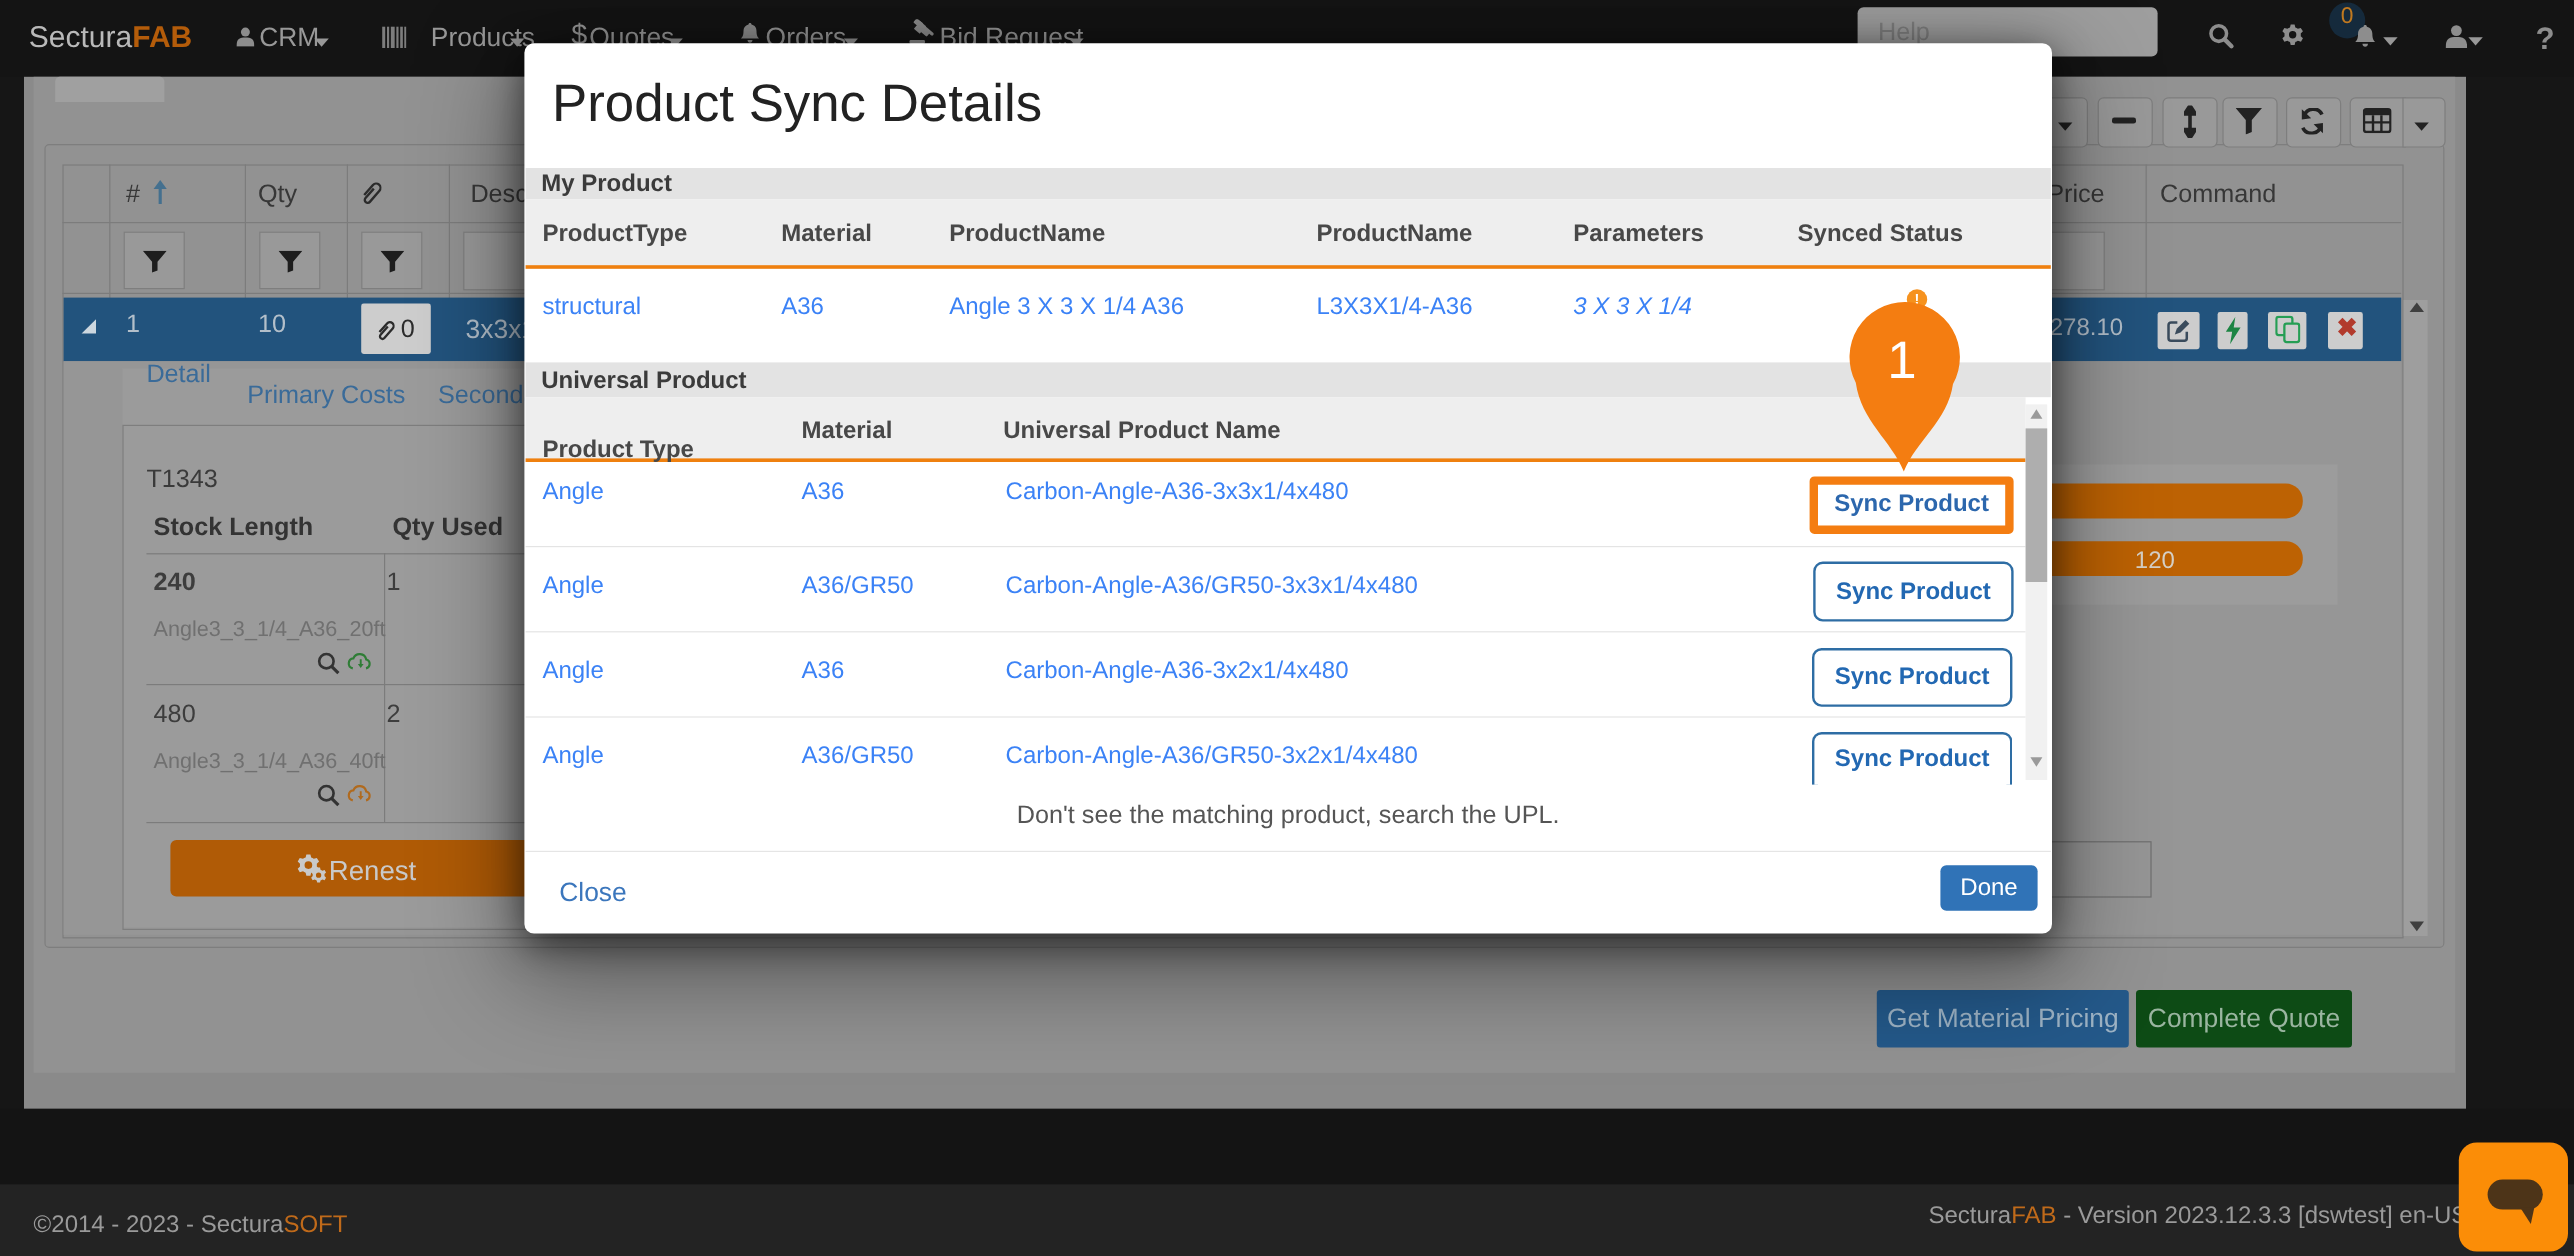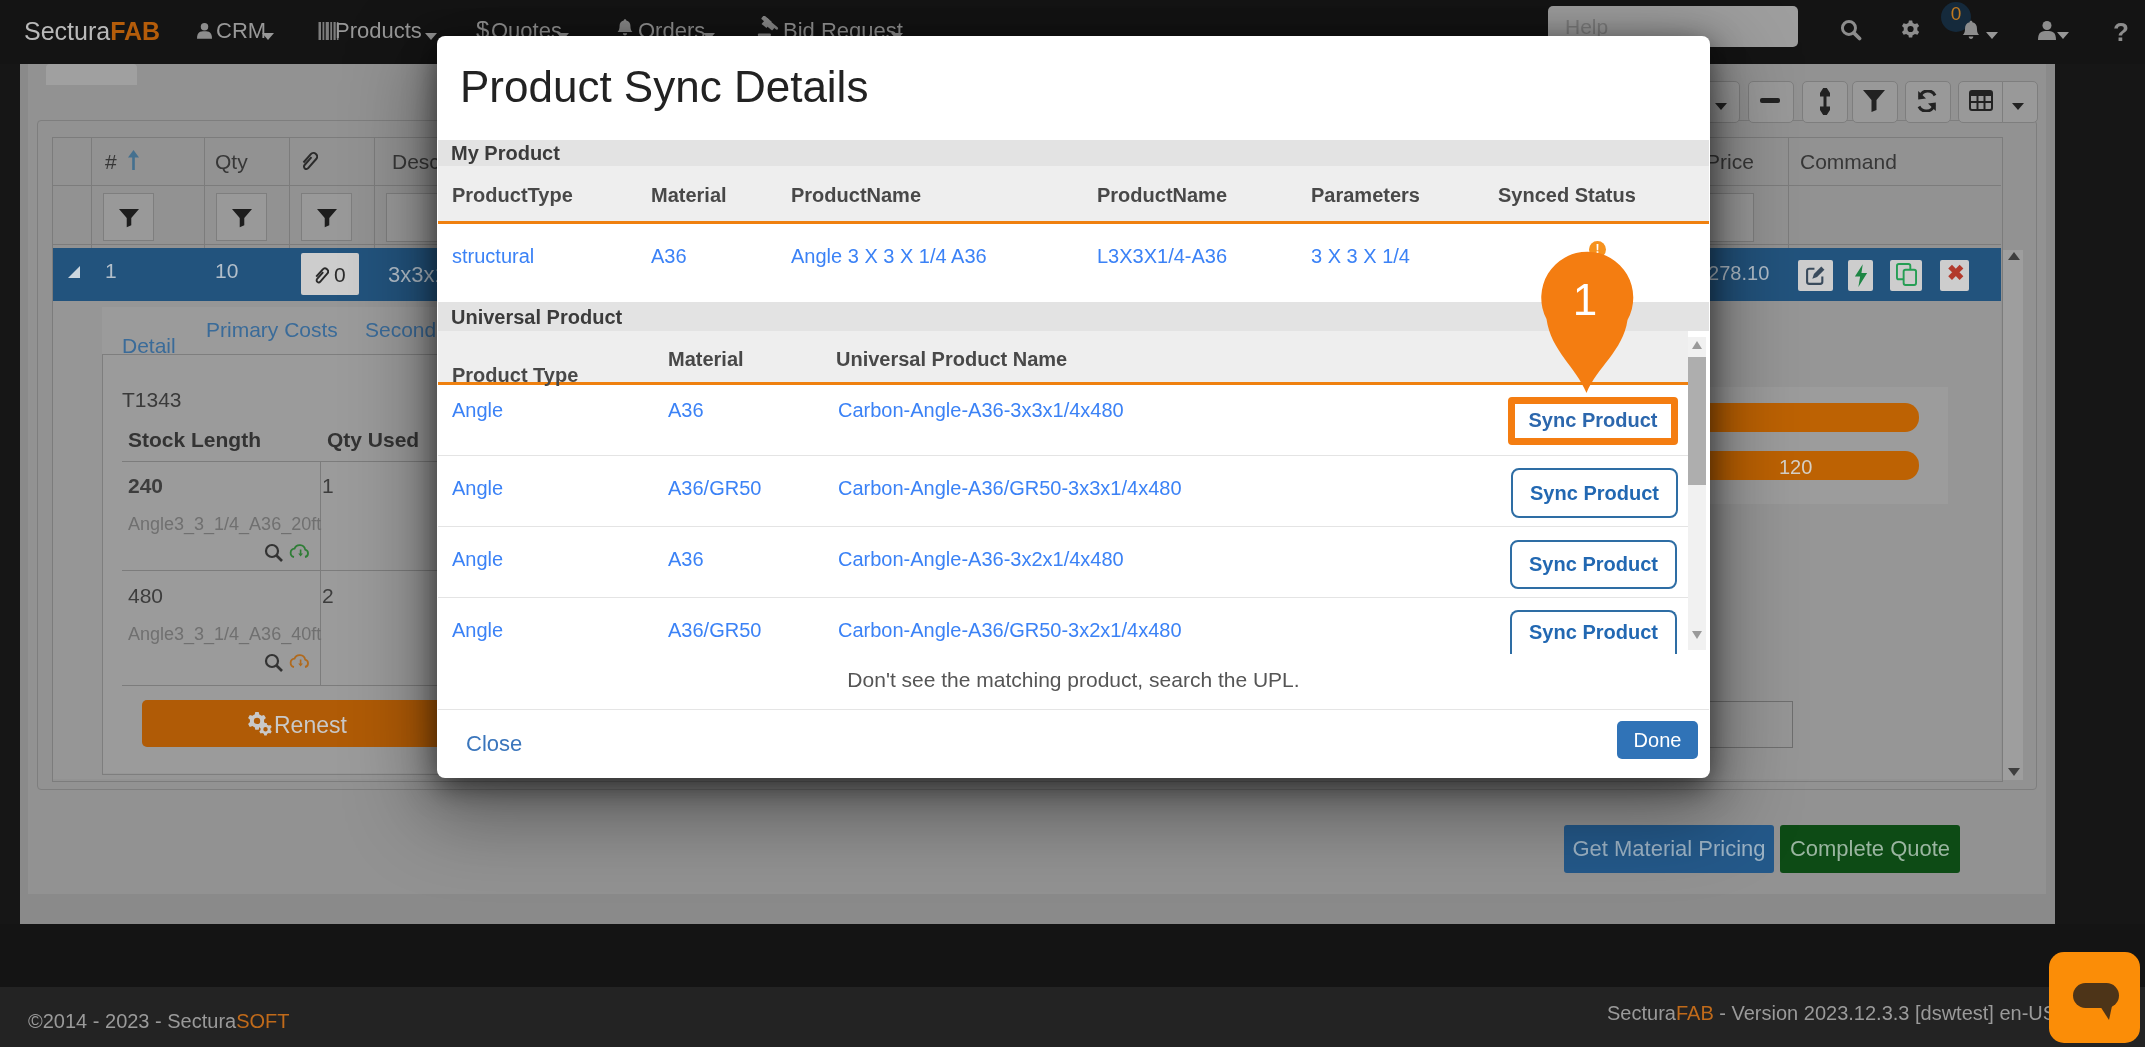--- a/index.html
+++ b/index.html
@@ -38,21 +38,21 @@
       <g fill="#7d7d7d">
         <rect x="0" y="0" width="2.5" height="18"></rect>
         <rect x="4" y="0" width="1.8" height="18"></rect>
         <rect x="7.2" y="0" width="3.2" height="18"></rect>
         <rect x="11.8" y="0" width="1.8" height="18"></rect>
         <rect x="15" y="0" width="2.2" height="18"></rect>
         <rect x="18.4" y="0" width="1.6" height="18"></rect>
       </g>
     </svg>
 </div>
-<div class="abs navitem" style="left:335px;top:18px;">Products</div>
+<div class="abs navitem" style="left:359px;top:18px;">Products</div>
 <div class="abs" style="left:425px;top:27px;"><span class="caret" style="margin:0;"></span></div>
 
 <div class="abs navitem" style="left:476px;top:16px;font-size:24px;">$</div>
 <div class="abs navitem" style="left:491px;top:18px;">Quotes</div>
 <div class="abs" style="left:557px;top:27px;"><span class="caret" style="margin:0;"></span></div>
 
 <div class="abs navitem" style="left:615px;top:17px;">
 <svg width="20" height="21" viewBox="0 0 24 24">
       <path fill="#8d8d8d" d="M12 2 C11 2 10.5 2.6 10.5 3.5 C7 4.3 5.5 7 5.5 10 C5.5 15 4 16.5 3 17.5 L21 17.5 C20 16.5 18.5 15 18.5 10 C18.5 7 17 4.3 13.5 3.5 C13.5 2.6 13 2 12 2 Z M9.5 19 C9.5 20.6 10.6 21.7 12 21.7 C13.4 21.7 14.5 20.6 14.5 19 Z"></path>
     </svg>
@@ -212,21 +212,21 @@
 <div class="abs" style="left:1896px;top:263px;"><svg width="21" height="24" viewBox="0 0 22 25">
       <rect x="8" y="7" width="13" height="16" rx="2" fill="none" stroke="#259e54" stroke-width="2"></rect>
       <path d="M15 7 L15 3 A2 2 0 0 0 13 1 L3 1 A2 2 0 0 0 1 3 L1 15 A2 2 0 0 0 3 17 L8 17" fill="none" stroke="#259e54" stroke-width="2"></path>
     </svg></div>
 <div class="abs cmdbtn" style="left:1940px;top:260px;width:29px;height:31px;"></div>
 <div class="abs" style="left:1947px;top:261px;font-size:21px;font-weight:bold;color:#b23a2c;">✖</div>
 
 <div class="abs" style="left:53px;top:301px;width:1948px;height:478px;background:#969696;"></div>
 <div class="abs" style="left:102px;top:307px;width:1560px;height:466px;background:#9b9b9b;"></div>
 
-<div class="abs" style="left:122px;top:334px;font-size:21px;color:#3a6b99;">Detail</div>
+<div class="abs" style="left:122px;top:300px;font-size:21px;color:#3a6b99;">Detail</div>
 <div class="abs" style="left:206px;top:318px;font-size:21px;color:#3a6b99;">Primary Costs</div>
 <div class="abs" style="left:365px;top:318px;font-size:21px;color:#3a6b99;">Seconda</div>
 
 <div class="abs" style="left:102px;top:354px;width:1560px;height:419px;border:1px solid #7e7e7e;"></div>
 <div class="abs" style="left:122px;top:388px;font-size:21px;color:#3a3a3a;">T1343</div>
 <div class="abs" style="left:128px;top:428px;font-size:21px;font-weight:bold;color:#333;">Stock Length</div>
 <div class="abs" style="left:327px;top:428px;font-size:21px;font-weight:bold;color:#333;">Qty Used</div>
 <div class="abs gline" style="left:122px;top:461px;width:500px;height:1px;"></div>
 <div class="abs gline" style="left:320px;top:461px;width:1px;height:224px;"></div>
 <div class="abs" style="left:128px;top:474px;font-size:21px;color:#3d3d3d;font-weight:bold;">240</div>
@@ -297,21 +297,21 @@
 <div class="abs mhead" style="left:452px;top:184px;">ProductType</div>
 <div class="abs mhead" style="left:651px;top:184px;">Material</div>
 <div class="abs mhead" style="left:791px;top:184px;">ProductName</div>
 <div class="abs mhead" style="left:1097px;top:184px;">ProductName</div>
 <div class="abs mhead" style="left:1311px;top:184px;">Parameters</div>
 <div class="abs mhead" style="left:1498px;top:184px;">Synced Status</div>
 <div class="abs mtxt" style="left:452px;top:245px;">structural</div>
 <div class="abs mtxt" style="left:651px;top:245px;">A36</div>
 <div class="abs mtxt" style="left:791px;top:245px;">Angle 3 X 3 X 1/4 A36</div>
 <div class="abs mtxt" style="left:1097px;top:245px;">L3X3X1/4-A36</div>
-<div class="abs mtxt" style="left:1311px;top:245px;">3 X 3 X 1/4</div>
+<div class="abs mtxt" style="left:1311px;top:245px;font-style:italic;">3 X 3 X 1/4</div>
 <div class="abs" style="left:1589px;top:241px;width:17px;height:17px;border-radius:50%;background:#f6921e;color:#fff;font-size:12px;font-weight:bold;text-align:center;line-height:17px;">!</div>
 
 <div class="abs" style="left:438px;top:302px;width:1271px;height:29px;background:#e3e3e3;"></div>
 <div class="abs" style="left:451px;top:306px;font-size:20px;font-weight:bold;color:#3b3b3b;">Universal Product</div>
 <div class="abs" style="left:438px;top:331px;width:1250px;height:51px;background:#eeeeee;border-bottom:3px solid #ef800f;"></div>
 <div class="abs mhead" style="left:452px;top:364px;text-align:right;">Product Type</div>
 <div class="abs mhead" style="left:668px;top:348px;">Material</div>
 <div class="abs mhead" style="left:836px;top:348px;">Universal Product Name</div>
 
 <div class="abs mtxt" style="left:452px;top:399px;">Angle</div>

